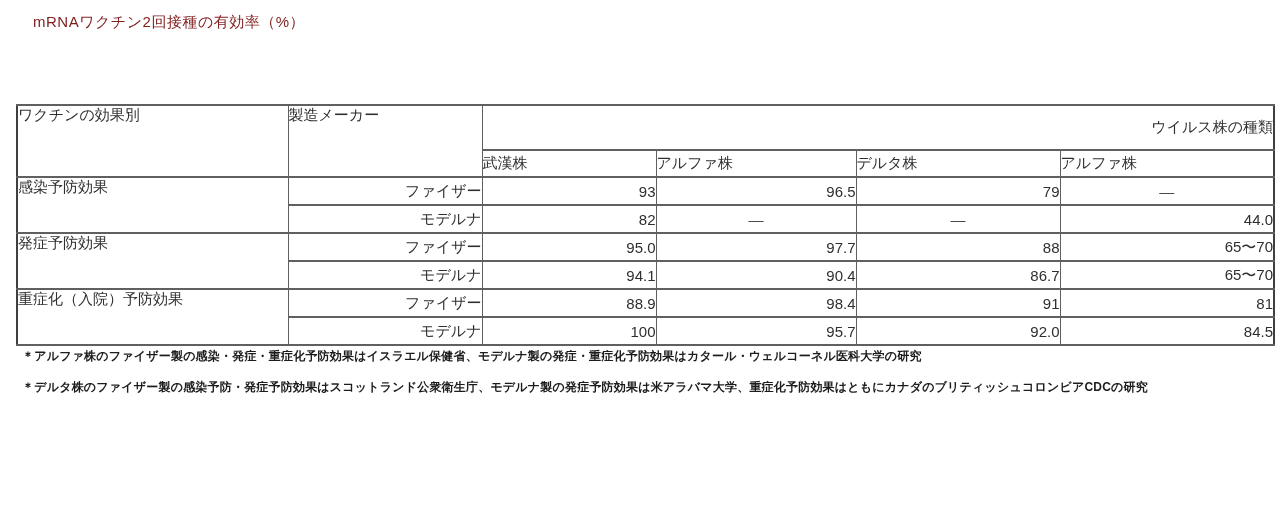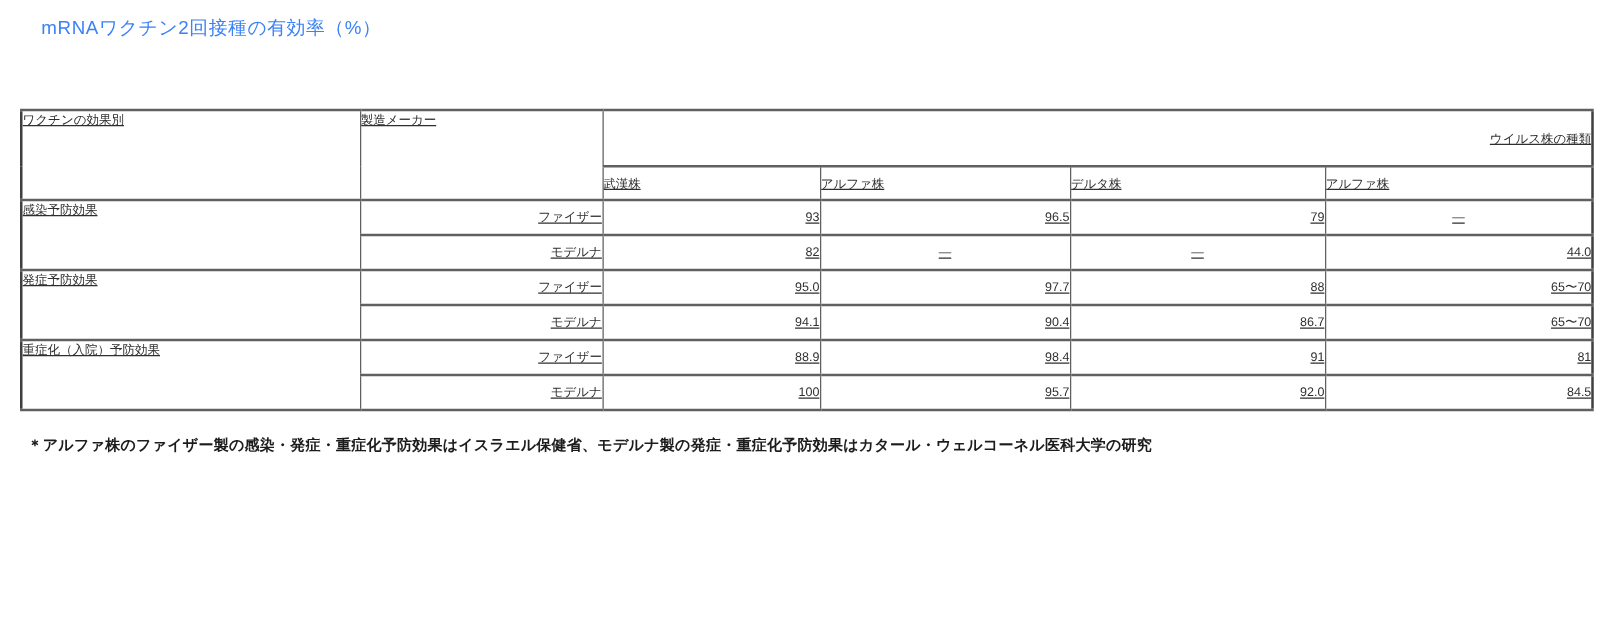--- a/index.html
+++ b/index.html
@@ -15,32 +15,31 @@
     background: #ffffff;
     overflow: hidden;
     color: #333333;
   }
   .title {
     position: absolute;
     left: 33px;
     top: 13px;
     font-size: 15px;
     letter-spacing: 0.5px;
-    color: #3b82f6;
+    color: #7f1d1d;
   }
   table.eff-table {
     position: absolute;
     left: 16px;
-    top: 87px;
+    top: 104px;
     border-collapse: collapse;
     table-layout: fixed;
     width: 1257px;
-    font-size: 10px;
+    font-size: 15px;
     color: #2f2f2f;
-    text-decoration: underline;
   }
   table.eff-table th, table.eff-table td {
     border: 1px solid #606060;
     border-top-width: 2px;
     border-bottom-width: 2px;
     font-weight: normal;
     padding: 0;
     overflow: hidden;
     white-space: nowrap;
   }
@@ -170,15 +169,16 @@
         <td class="num">100</td>
         <td class="num">95.7</td>
         <td class="num">92.0</td>
         <td class="num">84.5</td>
       </tr>
     </tbody>
   </table>
 
   <div class="footnotes">
     <div class="footnote">＊アルファ株のファイザー製の感染・発症・重症化予防効果はイスラエル保健省、モデルナ製の発症・重症化予防効果はカタール・ウェルコーネル医科大学の研究</div>
+    <div class="footnote">＊デルタ株のファイザー製の感染予防・発症予防効果はスコットランド公衆衛生庁、モデルナ製の発症予防効果は米アラバマ大学、重症化予防効果はともにカナダのブリティッシュコロンビアCDCの研究</div>
   </div>
 
 </div>
 
 </body></html>

